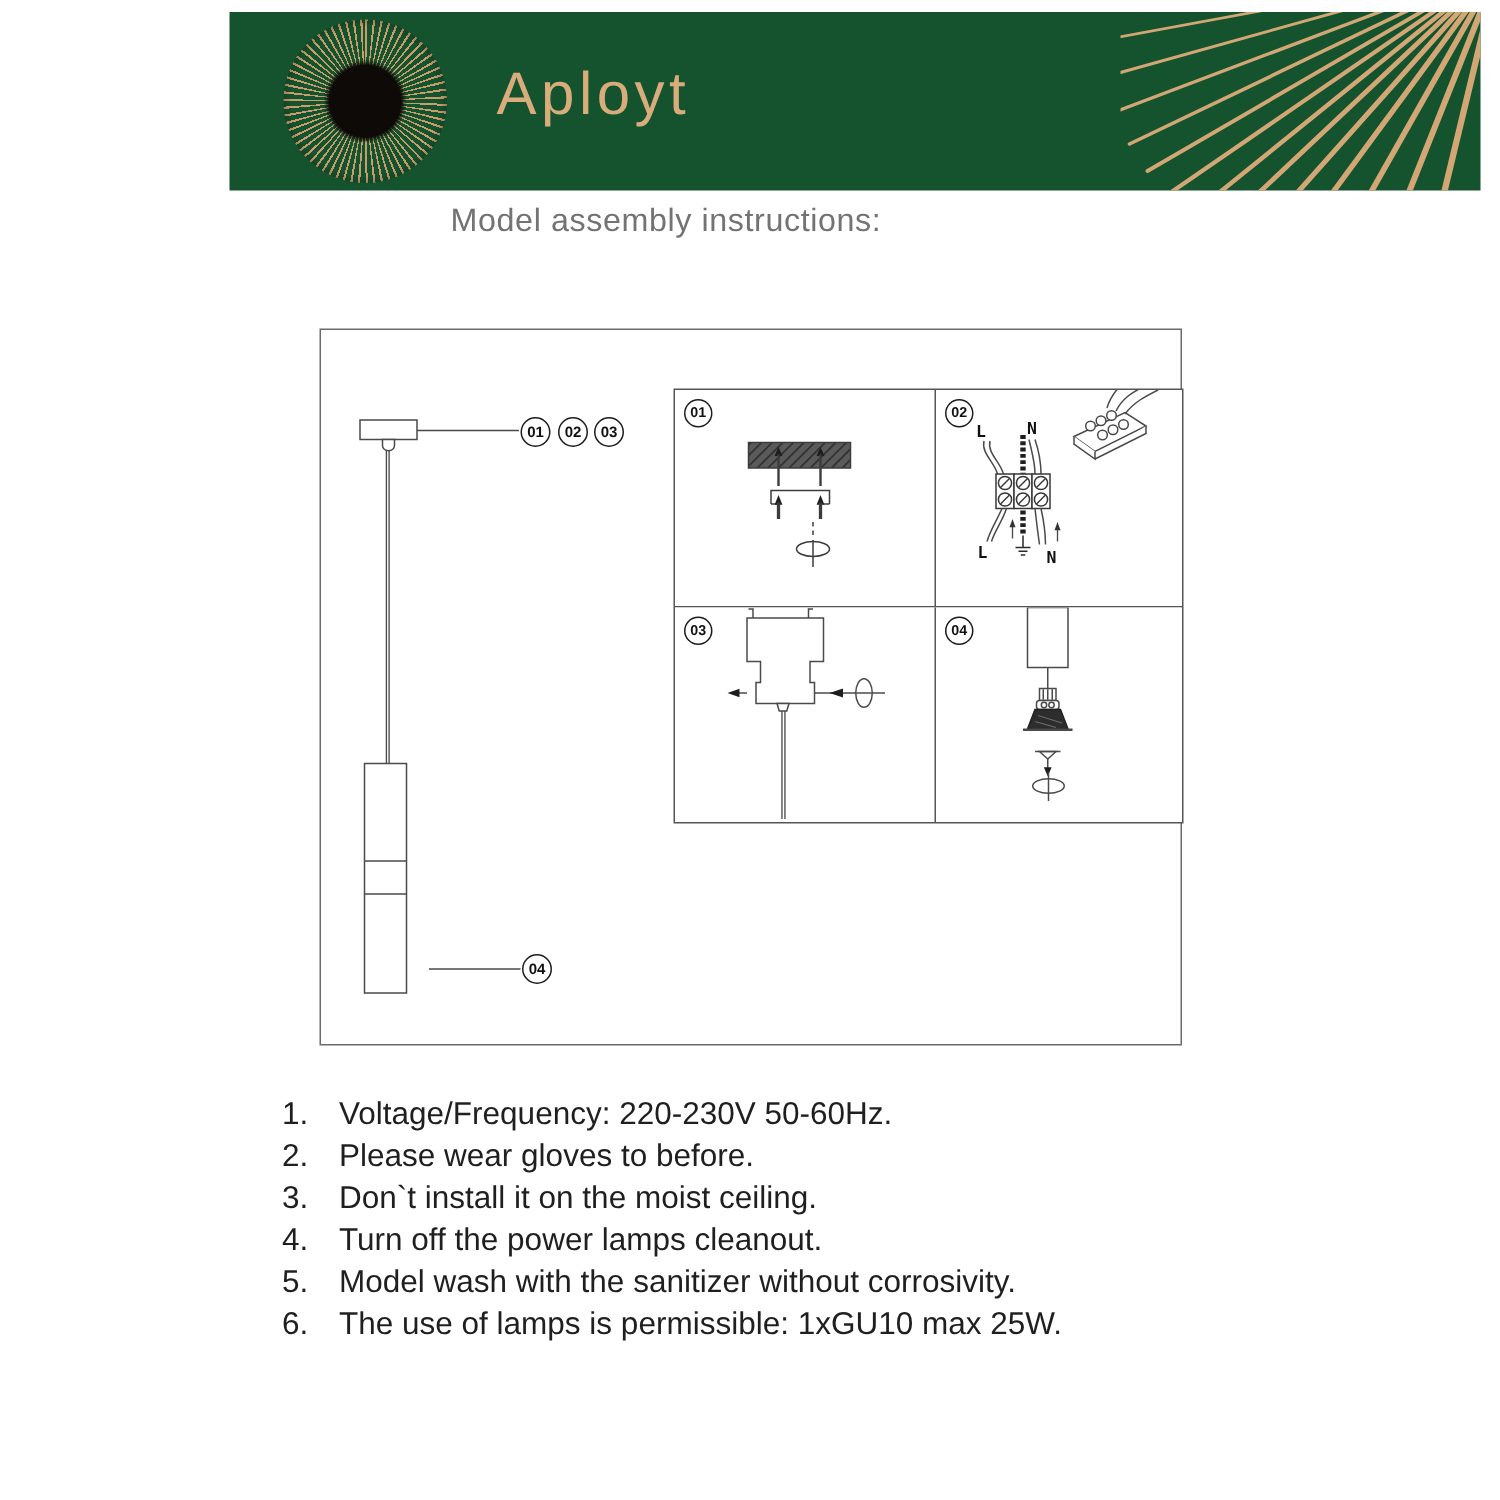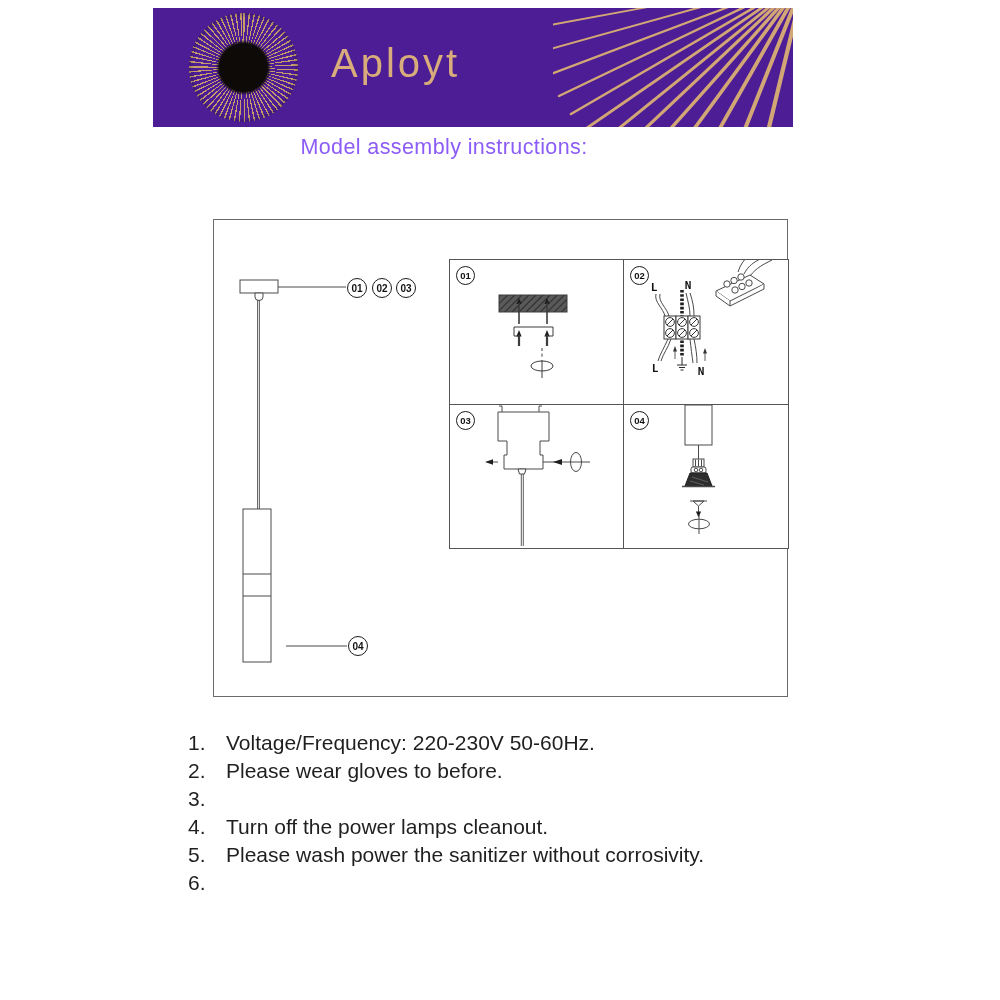--- a/index.html
+++ b/index.html
@@ -1,30 +1,30 @@
 <!DOCTYPE html>
 <html><head>
 <meta charset="utf-8">
 <style>
   html,body{margin:0;padding:0;background:#fff;}
   .page{position:relative;width:1000px;height:1000px;background:#ffffff;overflow:hidden;
         font-family:"Liberation Sans",sans-serif;color:#222;}
 
   
-  .header{position:absolute;left:153px;top:8px;width:640px;height:119px;background:#4c1d95;overflow:hidden;}
+  .header{position:absolute;left:153px;top:8px;width:834px;height:119px;background:#14532d;overflow:hidden;}
   .sunburst{position:absolute;left:36px;top:5px;width:109px;height:109px;border-radius:50%;
             background:repeating-conic-gradient(#c89d6c 0deg 1.6deg, rgba(0,0,0,0) 1.6deg 5.4deg);}
   .sunburst::after{content:"";position:absolute;inset:0;border-radius:50%;
             background:radial-gradient(circle at 50% 50%, #0d0a07 0 31%, rgba(13,10,7,0) 36% 64%, rgba(13,10,7,.55) 82%, #0d0a07 96%);}
   .brand{position:absolute;left:178px;top:33px;font-size:40px;font-weight:300;letter-spacing:3px;
          color:#d9ac7b;font-family:"Liberation Sans",sans-serif;}
   .rays{position:absolute;right:0;top:0;}
 
   
-  .title-block{position:absolute;left:0;top:134px;width:888px;text-align:center;color:#8b5cf6;}
+  .title-block{position:absolute;left:0;top:134px;width:888px;text-align:center;color:#737373;}
   .title-line{font-size:21.5px;line-height:26px;letter-spacing:.4px;}
 
   
   .diagram{position:absolute;left:213px;top:219px;width:575px;height:478px;border:1px solid #6a6a6a;box-sizing:border-box;}
   .pendant-svg{position:absolute;left:0;top:0;}
   .callout{position:absolute;width:20px;height:20px;border:1.6px solid #1c1c1c;border-radius:50%;
            box-sizing:border-box;display:flex;align-items:center;justify-content:center;
            font-size:10px;font-weight:bold;color:#111;background:#fff;}
   .grid{position:absolute;left:235px;top:39px;width:340px;height:290px;border:1px solid #555;box-sizing:border-box;}
   .panel{position:absolute;box-sizing:border-box;background:#fff;}
@@ -246,27 +246,29 @@
     <div class="list-row">
       <span class="list-num">1.</span>
       <span class="list-text">Voltage/Frequency: 220-230V 50-60Hz.</span>
     </div>
     <div class="list-row">
       <span class="list-num">2.</span>
       <span class="list-text">Please wear gloves to before.</span>
     </div>
     <div class="list-row">
       <span class="list-num">3.</span>
+      <span class="list-text">Don`t install it on the moist ceiling.</span>
     </div>
     <div class="list-row">
       <span class="list-num">4.</span>
       <span class="list-text">Turn off the power lamps cleanout.</span>
     </div>
     <div class="list-row">
       <span class="list-num">5.</span>
-      <span class="list-text">Please wash power the sanitizer without corrosivity.</span>
+      <span class="list-text">Model wash with the sanitizer without corrosivity.</span>
     </div>
     <div class="list-row">
       <span class="list-num">6.</span>
+      <span class="list-text">The use of lamps is permissible: 1xGU10 max 25W.</span>
     </div>
   </div>
 
 </div>
 
 </body></html>

